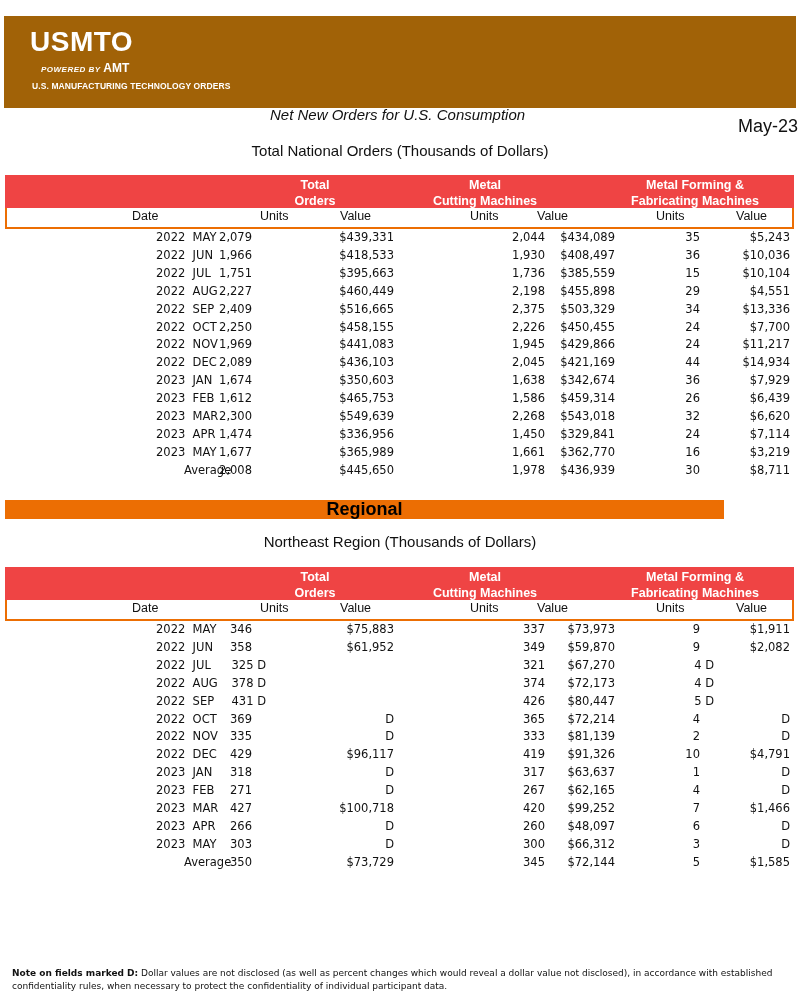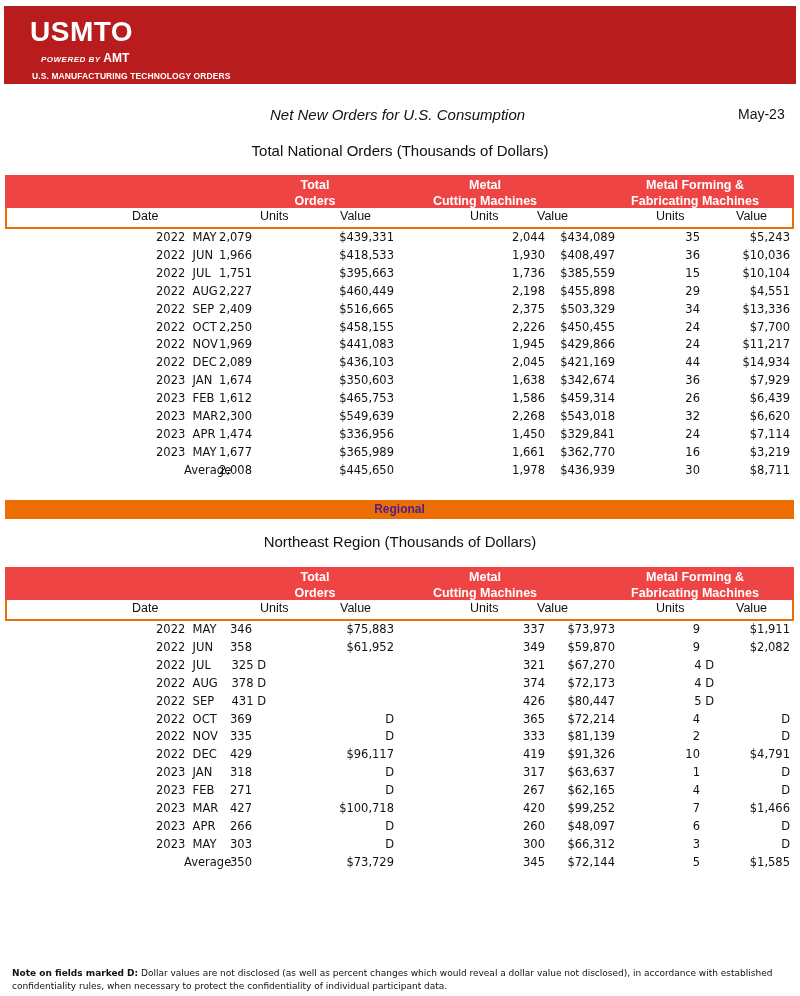--- a/index.html
+++ b/index.html
@@ -1,39 +1,39 @@
 <!DOCTYPE html>
 <html><head>
 <meta charset="utf-8">
 <style>
   html, body { margin:0; padding:0; background:#ffffff; }
   body { width:800px; height:996px; position:relative; font-family:"Liberation Sans", sans-serif; color:#111; overflow:hidden; }
-  .banner { position:absolute; left:4px; top:6px; width:792px; height:78px; background:#b91c1c; }
+  .banner { position:absolute; left:4px; top:16px; width:792px; height:92px; background:#a16207; }
   .logo { position:absolute; left:26px; top:10px; color:#fff; font-family:"Liberation Sans", sans-serif; font-weight:bold; font-size:28px; letter-spacing:0.5px; }
   .powered { position:absolute; left:37px; top:45px; color:#fff; font-size:8px; font-weight:bold; font-style:italic; letter-spacing:0.5px; }
   .powered b { font-style:normal; font-size:12px; letter-spacing:0; }
   .tagline { position:absolute; left:28px; top:65px; color:#fff; font-size:8.5px; font-weight:bold; letter-spacing:0.1px; }
   .subtitle { position:absolute; left:270px; top:106px; font-style:italic; font-size:15px; }
-  .date-tag { position:absolute; left:738px; top:106px; font-size:14px; }
+  .date-tag { position:absolute; left:738px; top:116px; font-size:18px; }
   .section-title { position:absolute; width:800px; left:0; text-align:center; font-size:15px; }
   .hdr { position:absolute; left:5px; width:789px; height:33px; background:#ef4444; color:#fff; font-size:12.5px; font-weight:bold; }
   .hdr .grp { position:absolute; top:2px; text-align:center; line-height:16px; }
   .subhdr { position:absolute; left:5px; width:785px; height:19px; border:2px solid #ec6e03; border-top:none; background:#fff; font-size:12.5px; }
   .subhdr span { position:absolute; top:1px; }
   .row { position:absolute; left:0; width:800px; height:18px; font-family:"DejaVu Sans", sans-serif; font-size:11.5px; color:#111; }
   .row span { position:absolute; top:0; white-space:pre; }
   .c-date { left:156px; }
   .c-date.avg { left:184px; }
   .c-tu { right:548px; }
   .c-tv { right:406px; }
   .c-mu { right:255px; }
   .c-mv { right:185px; }
   .c-fu { right:100px; }
   .c-fv { right:10px; }
-  .regional { position:absolute; left:5px; top:500px; width:789px; height:19px; background:#ec6e03; color:#4c1d95; text-align:center; font-weight:bold; font-size:12px; line-height:19px; }
+  .regional { position:absolute; left:5px; top:500px; width:719px; height:19px; background:#ec6e03; color:#000000; text-align:center; font-weight:bold; font-size:18px; line-height:19px; }
   .note { position:absolute; left:12px; top:947px; width:770px; font-family:"DejaVu Sans", sans-serif; font-size:9px; line-height:13px; color:#111;margin-top:20px; }
 </style>
 </head>
 <body>
 
 <div class="banner">
   <div class="logo">USMTO</div>
   <div class="powered"><span>POWERED BY</span> <b>AMT</b></div>
   <div class="tagline">U.S. MANUFACTURING TECHNOLOGY ORDERS</div>
 </div>

